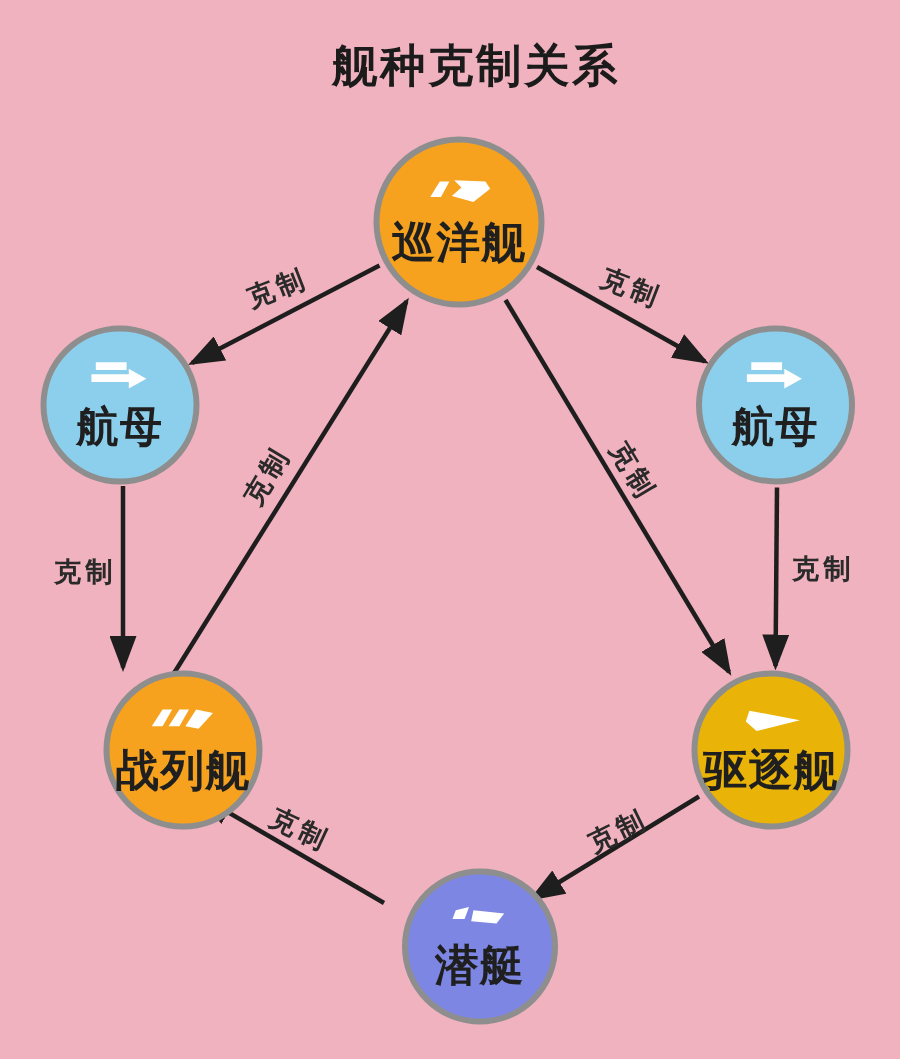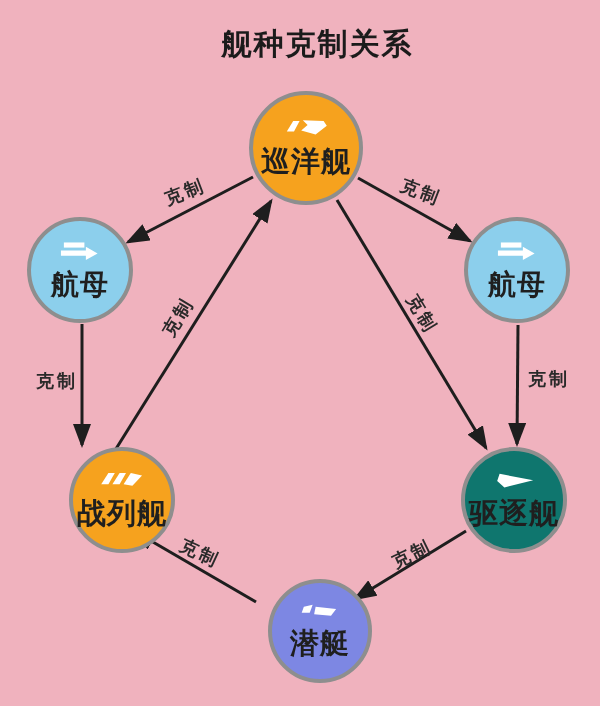--- a/index.html
+++ b/index.html
@@ -22,21 +22,21 @@
   }
   .node .label {
     font-weight:800; color:#1f1f1f; text-align:center; line-height:1.08;
     letter-spacing:1px; white-space:nowrap;
   }
   .node .icon { margin-bottom:2px; }
   .node--cruiser   { left:249px; top:91px;  width:114px; height:114px; background:#f6a21e; }
   .node--torpedo   { left:27px;  top:217px; width:106px; height:106px; background:#8ccfec; }
   .node--bomber    { left:464px; top:217px; width:106px; height:106px; background:#8ccfec; }
   .node--battleship{ left:31px;  top:447px; width:106px; height:106px; background:#f6a21e;margin-left:38px; }
-  .node--destroyer { left:461px; top:447px; width:106px; height:106px; background:#0f766e; }
+  .node--destroyer { left:461px; top:447px; width:106px; height:106px; background:#eab308; }
   .node--submarine { left:268px; top:579px; width:104px; height:104px; background:#7d87e3; }
   .fs-big   { font-size:29px; }
   .fs-small { font-size:28px; }
   .edge-label {
     position:absolute; font-size:18px; font-weight:800; color:#2a2a2a;
     letter-spacing:3px; white-space:nowrap;
   }
 </style>
 </head>
 <body>

